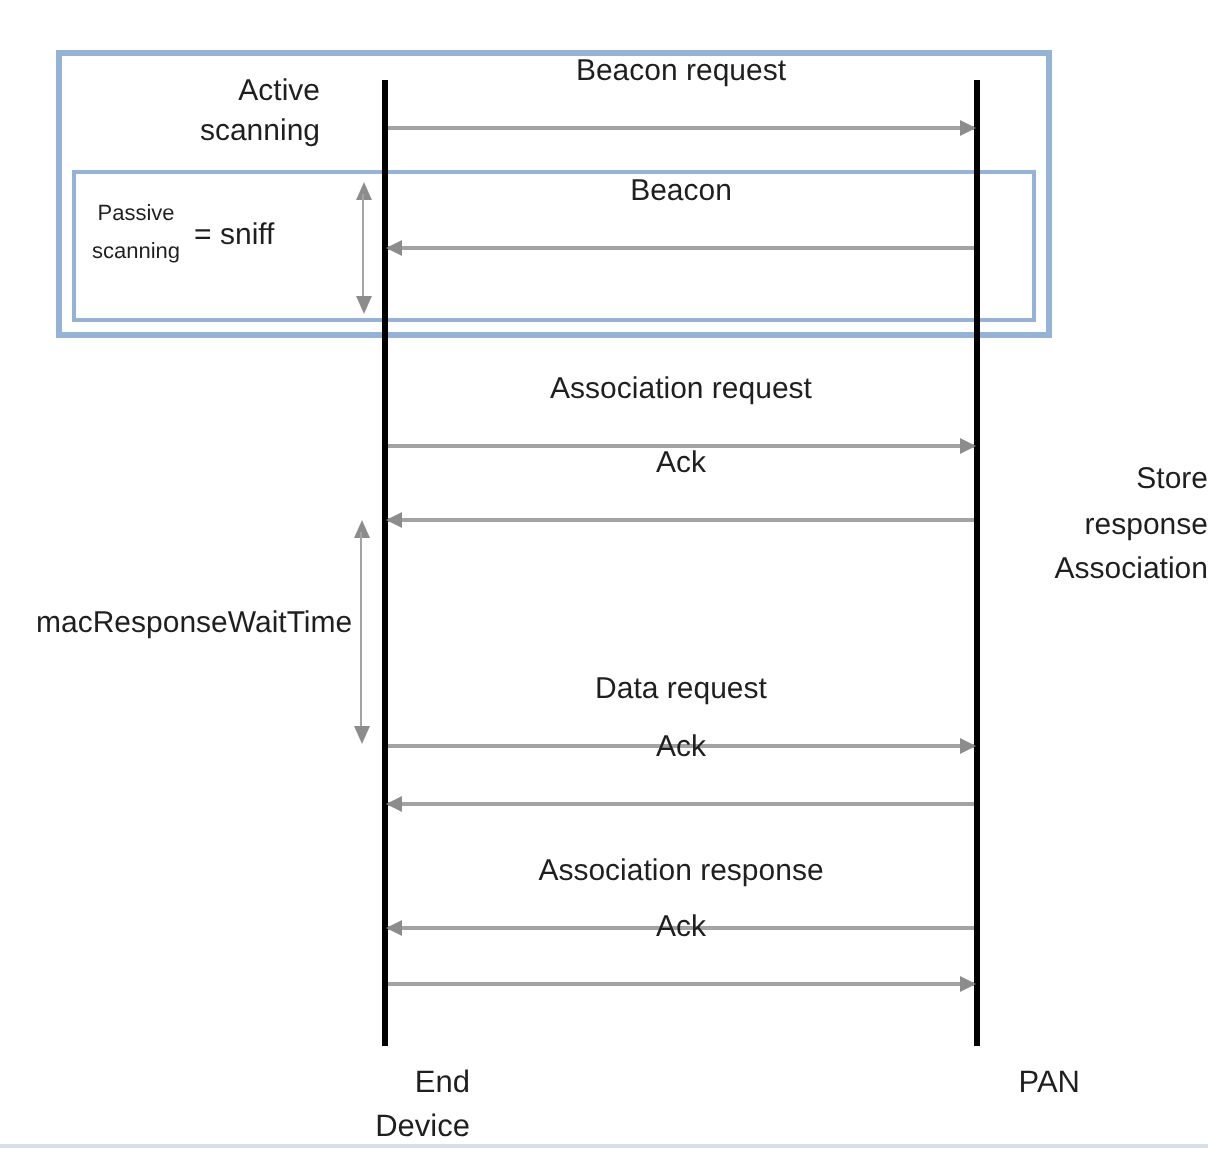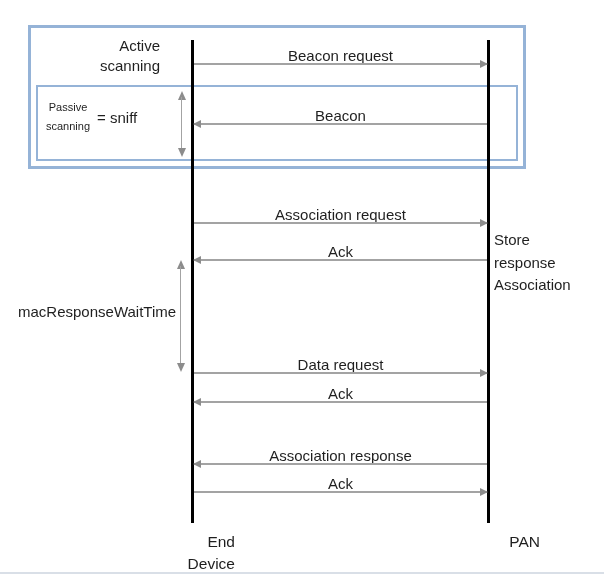--- a/index.html
+++ b/index.html
@@ -15,40 +15,40 @@
 
   
   .lifeline{position:absolute;top:40px;height:483px;width:3px;background:var(--lifeline);}
 
   
   .bluebox{position:absolute;border:3px solid var(--accent);box-sizing:border-box;background:transparent;}
   .bluebox.inner{border-width:2px;}
 
   
   .msg{position:absolute;left:194px;width:293px;height:0;}
-  .msg .lbl{position:absolute;left:0;right:0;bottom:0;text-align:center;font-size:15px;line-height:17px;white-space:nowrap;}
+  .msg .lbl{position:absolute;left:0;right:0;bottom:20px;text-align:center;font-size:15px;line-height:17px;white-space:nowrap;}
   .msg .ln{position:absolute;left:0;right:0;top:-0.75px;height:1.5px;background:var(--arrow);}
   .msg .head{position:absolute;width:0;height:0;top:-4.5px;border-top:4.5px solid transparent;border-bottom:4.5px solid transparent;}
   .msg.right .head{right:-1px;border-left:8px solid var(--arrowhead);}
   .msg.left  .head{left:-1px;border-right:8px solid var(--arrowhead);}
 
   
   .varrow{position:absolute;width:9px;}
   .varrow .vline{position:absolute;left:50%;margin-left:-0.75px;top:6px;bottom:6px;width:1.5px;background:var(--arrow);}
   .varrow .vhead{position:absolute;left:50%;transform:translateX(-50%);width:0;height:0;border-left:4.5px solid transparent;border-right:4.5px solid transparent;}
   .varrow .vhead.up{top:0;border-bottom:9px solid var(--arrowhead);}
   .varrow .vhead.down{bottom:0;border-top:9px solid var(--arrowhead);}
 
   
   .note{position:absolute;font-size:15px;line-height:20px;text-align:right;}
   .passive-wrap{position:absolute;left:46px;top:98px;display:flex;align-items:center;gap:7px;}
   .passive-lines{text-align:center;font-size:11px;line-height:19px;}
   .sniff{font-size:15px;white-space:nowrap;}
   .macwait{position:absolute;left:18px;top:303px;width:158px;text-align:right;font-size:15px;white-space:nowrap;}
-  .store-note{position:absolute;left:494px;top:229px;width:110px;text-align:left;font-size:15px;line-height:22.5px;}
+  .store-note{position:absolute;left:494px;top:229px;width:110px;text-align:right;font-size:15px;line-height:22.5px;}
   .actor{position:absolute;top:531px;text-align:right;font-size:15.5px;line-height:22px;}
 
   .bottom-edge{position:absolute;left:0;right:0;top:572px;height:2px;background:#d9dfe7;}
 </style>
 </head>
 <body>
 
 <div id="canvas">
 
   <div class="bluebox" style="left:28px;top:25px;width:498px;height:144px"></div>

